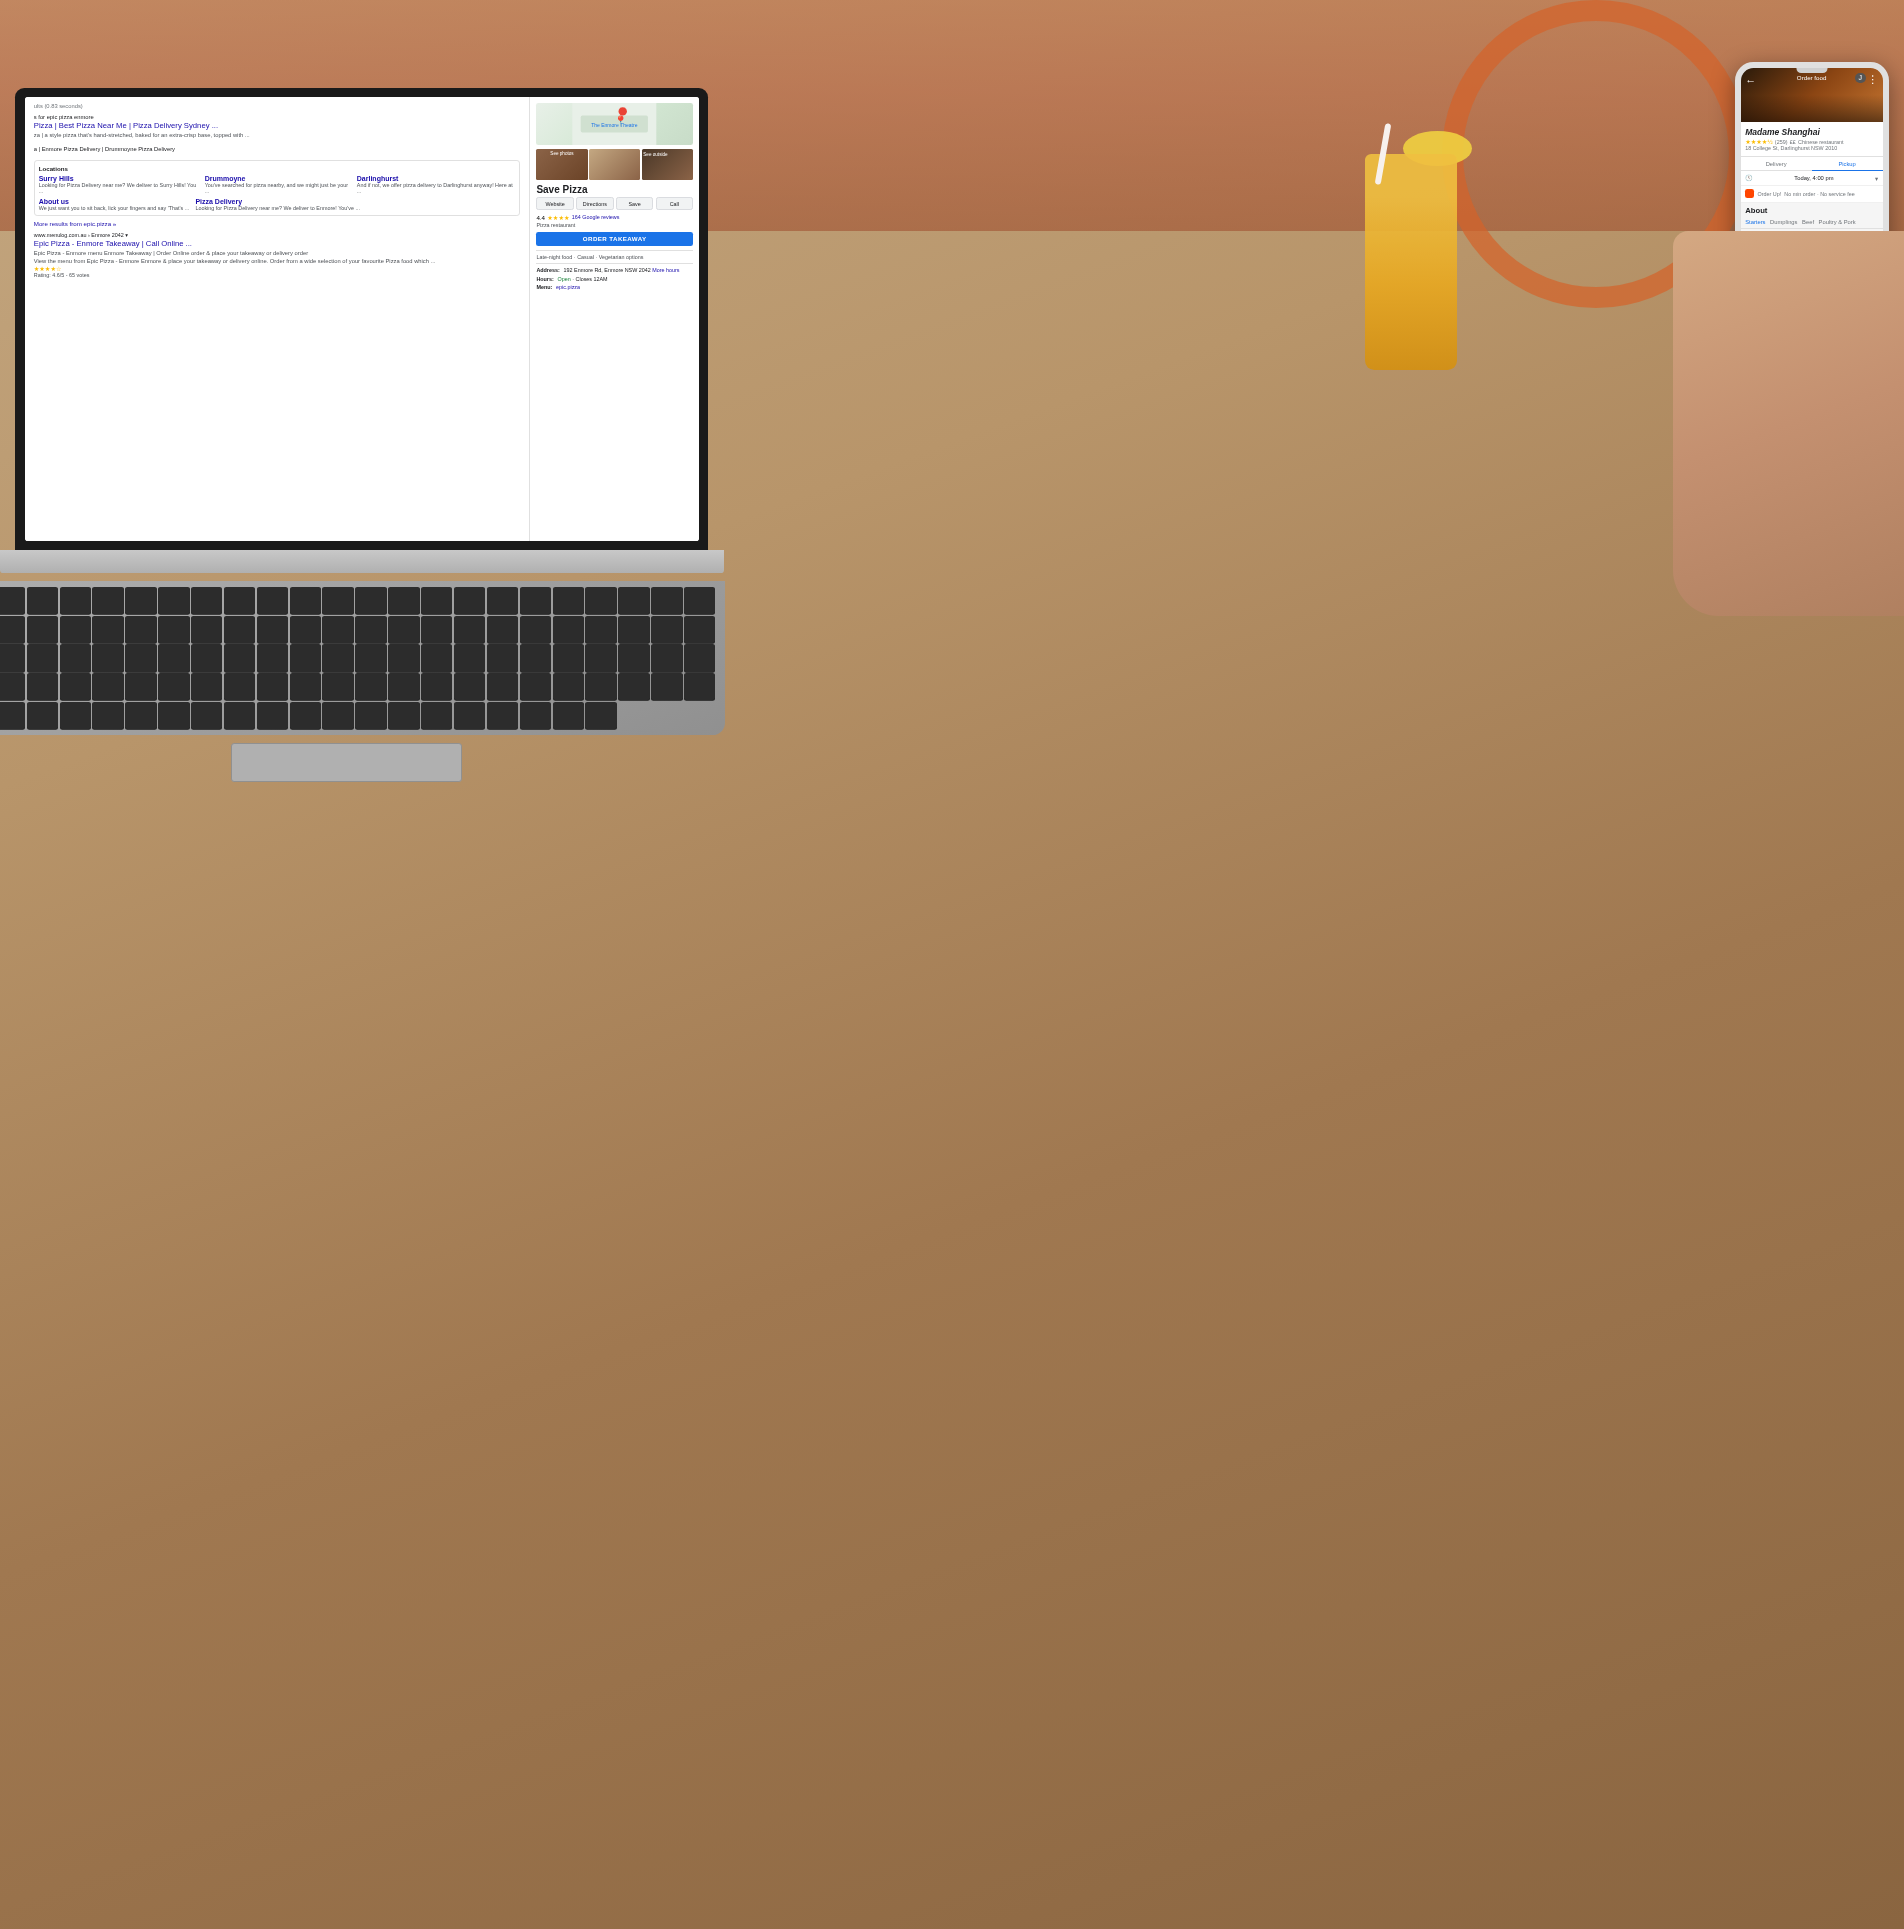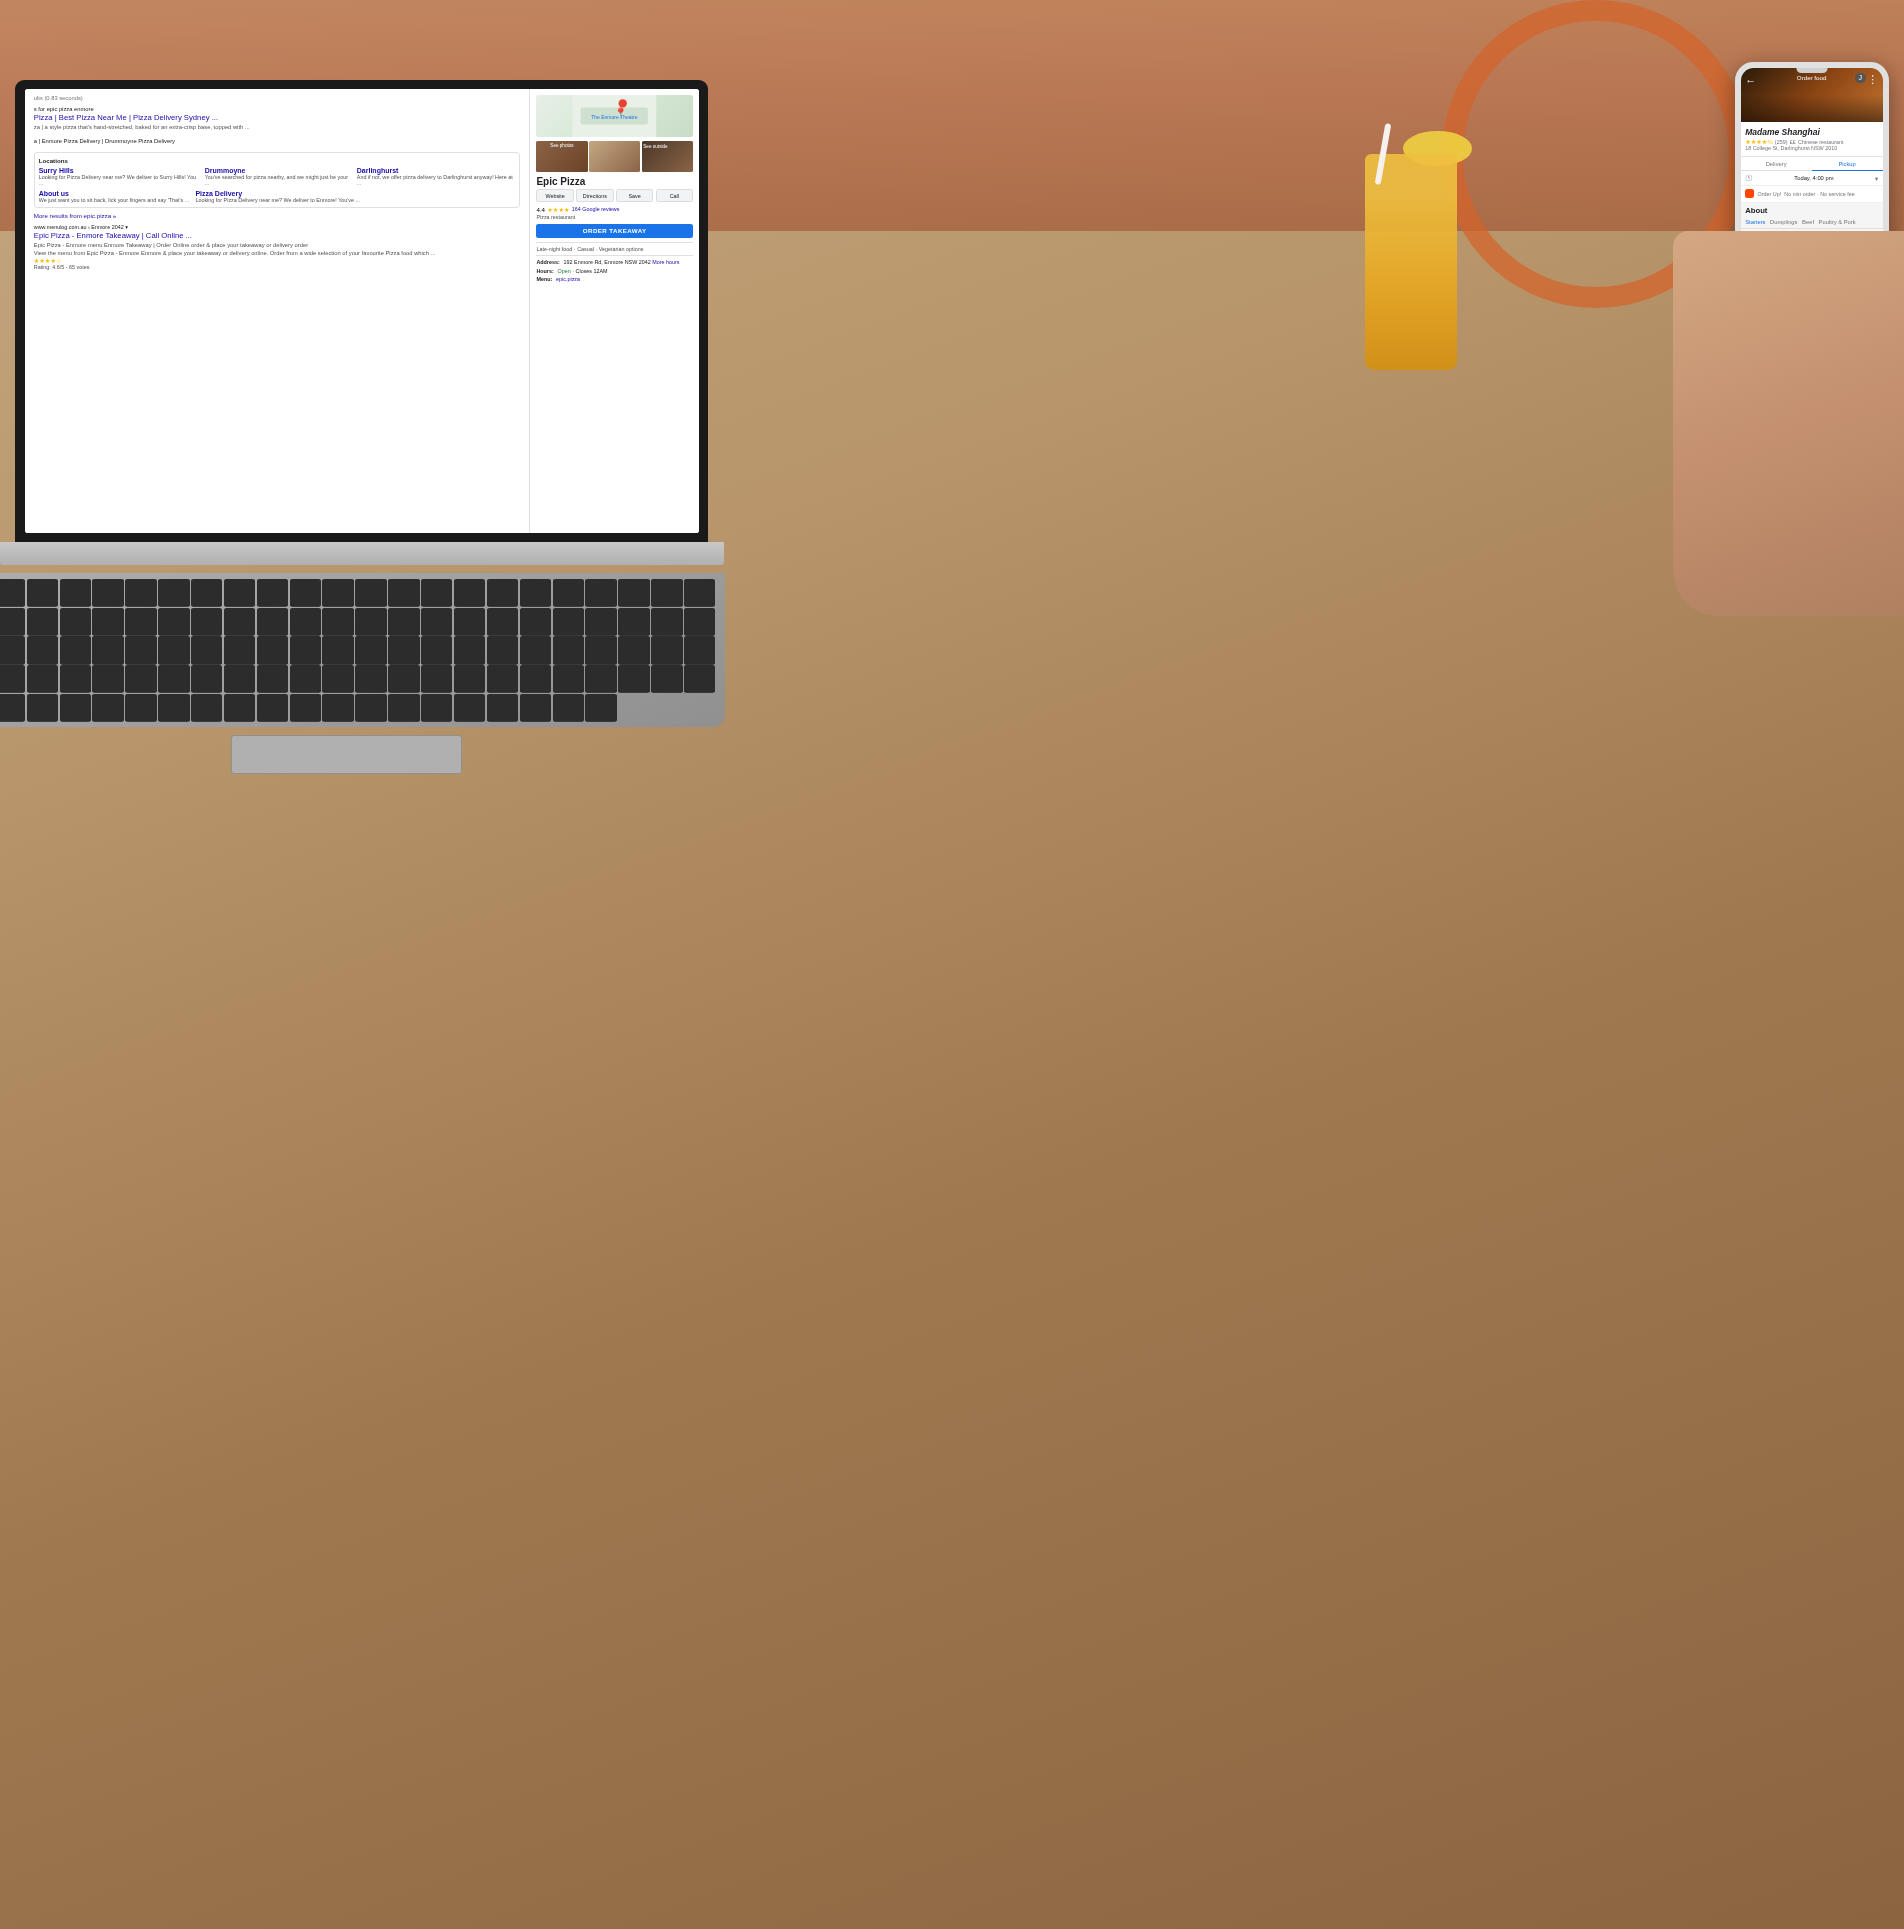--- a/index.html
+++ b/index.html
@@ -72,21 +72,21 @@
       width: 69px;
       height: 35px;
       background: #f0d040;
       border-radius: 50%;
       opacity: 0.9;
     }
 
     
     .laptop-outer {
       position: absolute;
-      top: 80px;
+      top: 88px;
       left: 0px;
       width: 747px;
       height: 655px;
     }
 
     .laptop-screen-frame {
       position: absolute;
       top: 0;
       left: 15.4px;
       width: 693px;
@@ -683,21 +683,21 @@
             <div class="panel-photos">
               <div class="panel-photo panel-photo-1">
                 <span style="font-size:4.6px;color:#fff;padding:1.5px;" class="panel-see-photos">See photos</span>
               </div>
               <div class="panel-photo panel-photo-2"></div>
               <div class="panel-photo panel-photo-3">
                 <span style="font-size:4.6px;color:#fff;padding:1.5px;">See outside</span>
               </div>
             </div>
 
-            <div class="panel-title">Epic Pizza</div>
+            <div class="panel-title">Save Pizza</div>
 
             <div class="panel-buttons">
               <div class="panel-btn">Website</div>
               <div class="panel-btn">Directions</div>
               <div class="panel-btn">Save</div>
               <div class="panel-btn">Call</div>
             </div>
 
             <div class="panel-rating">
               <span style="font-size:6.2px;">4.4</span>

